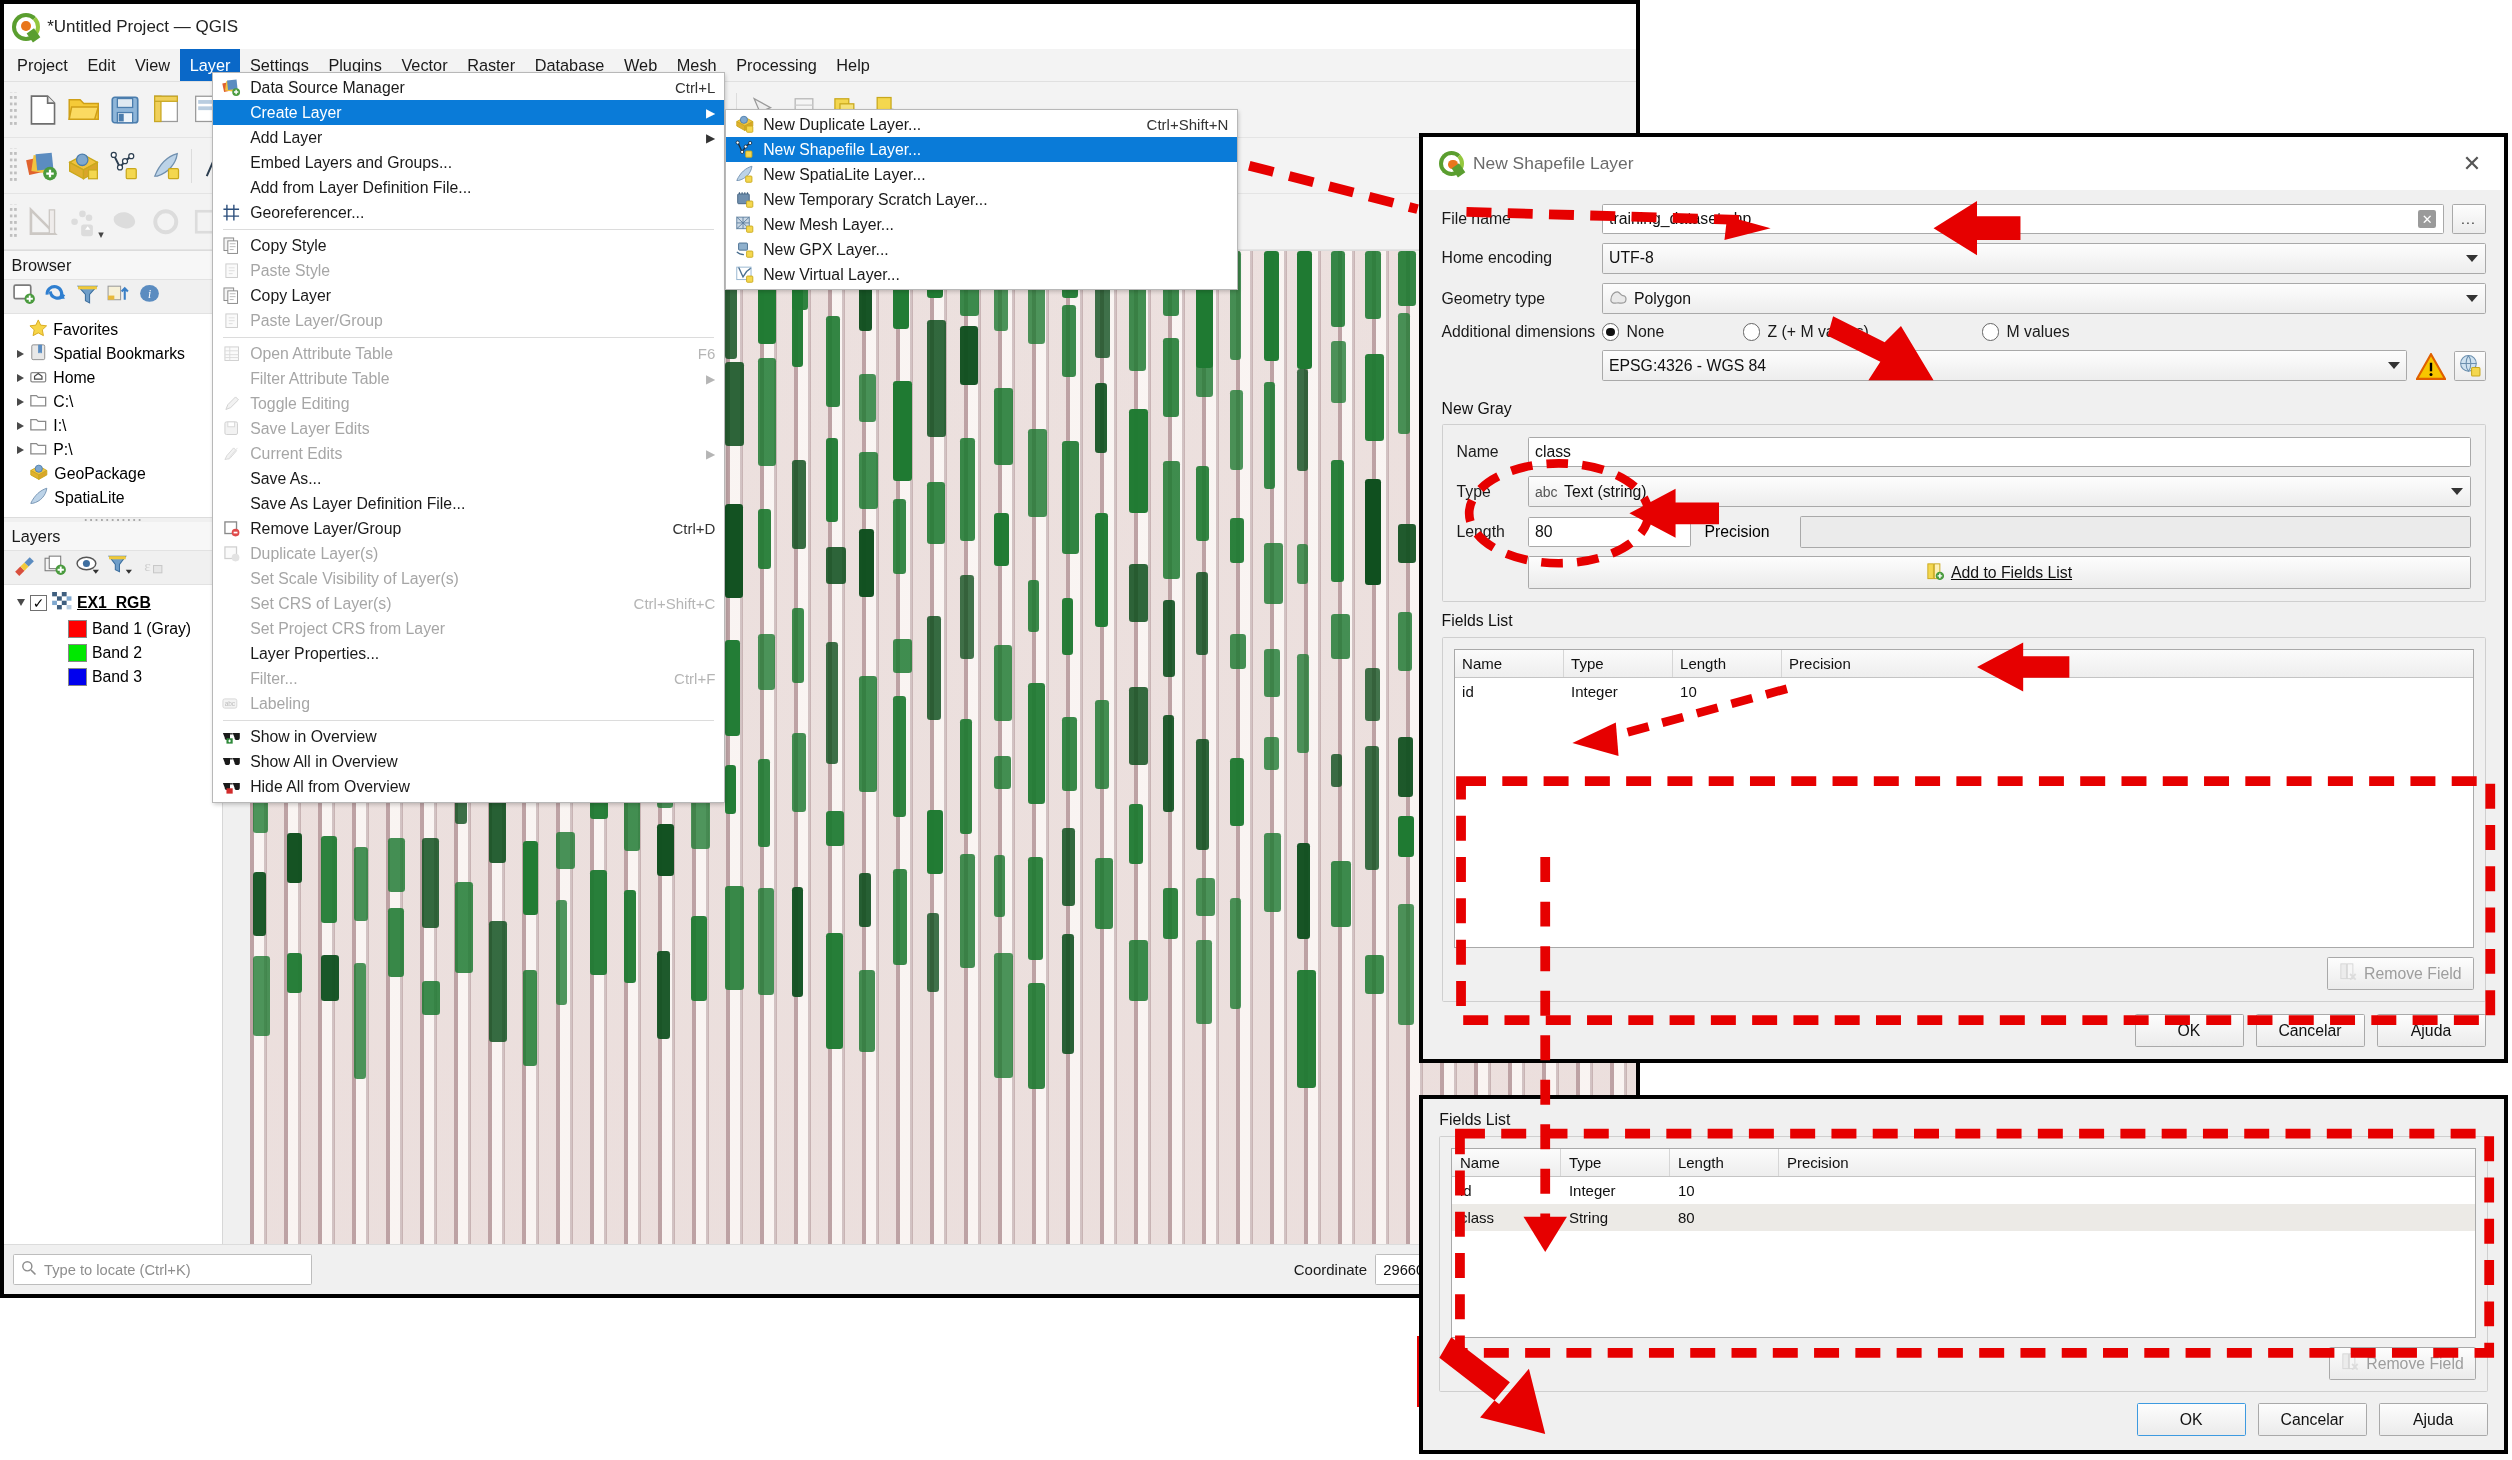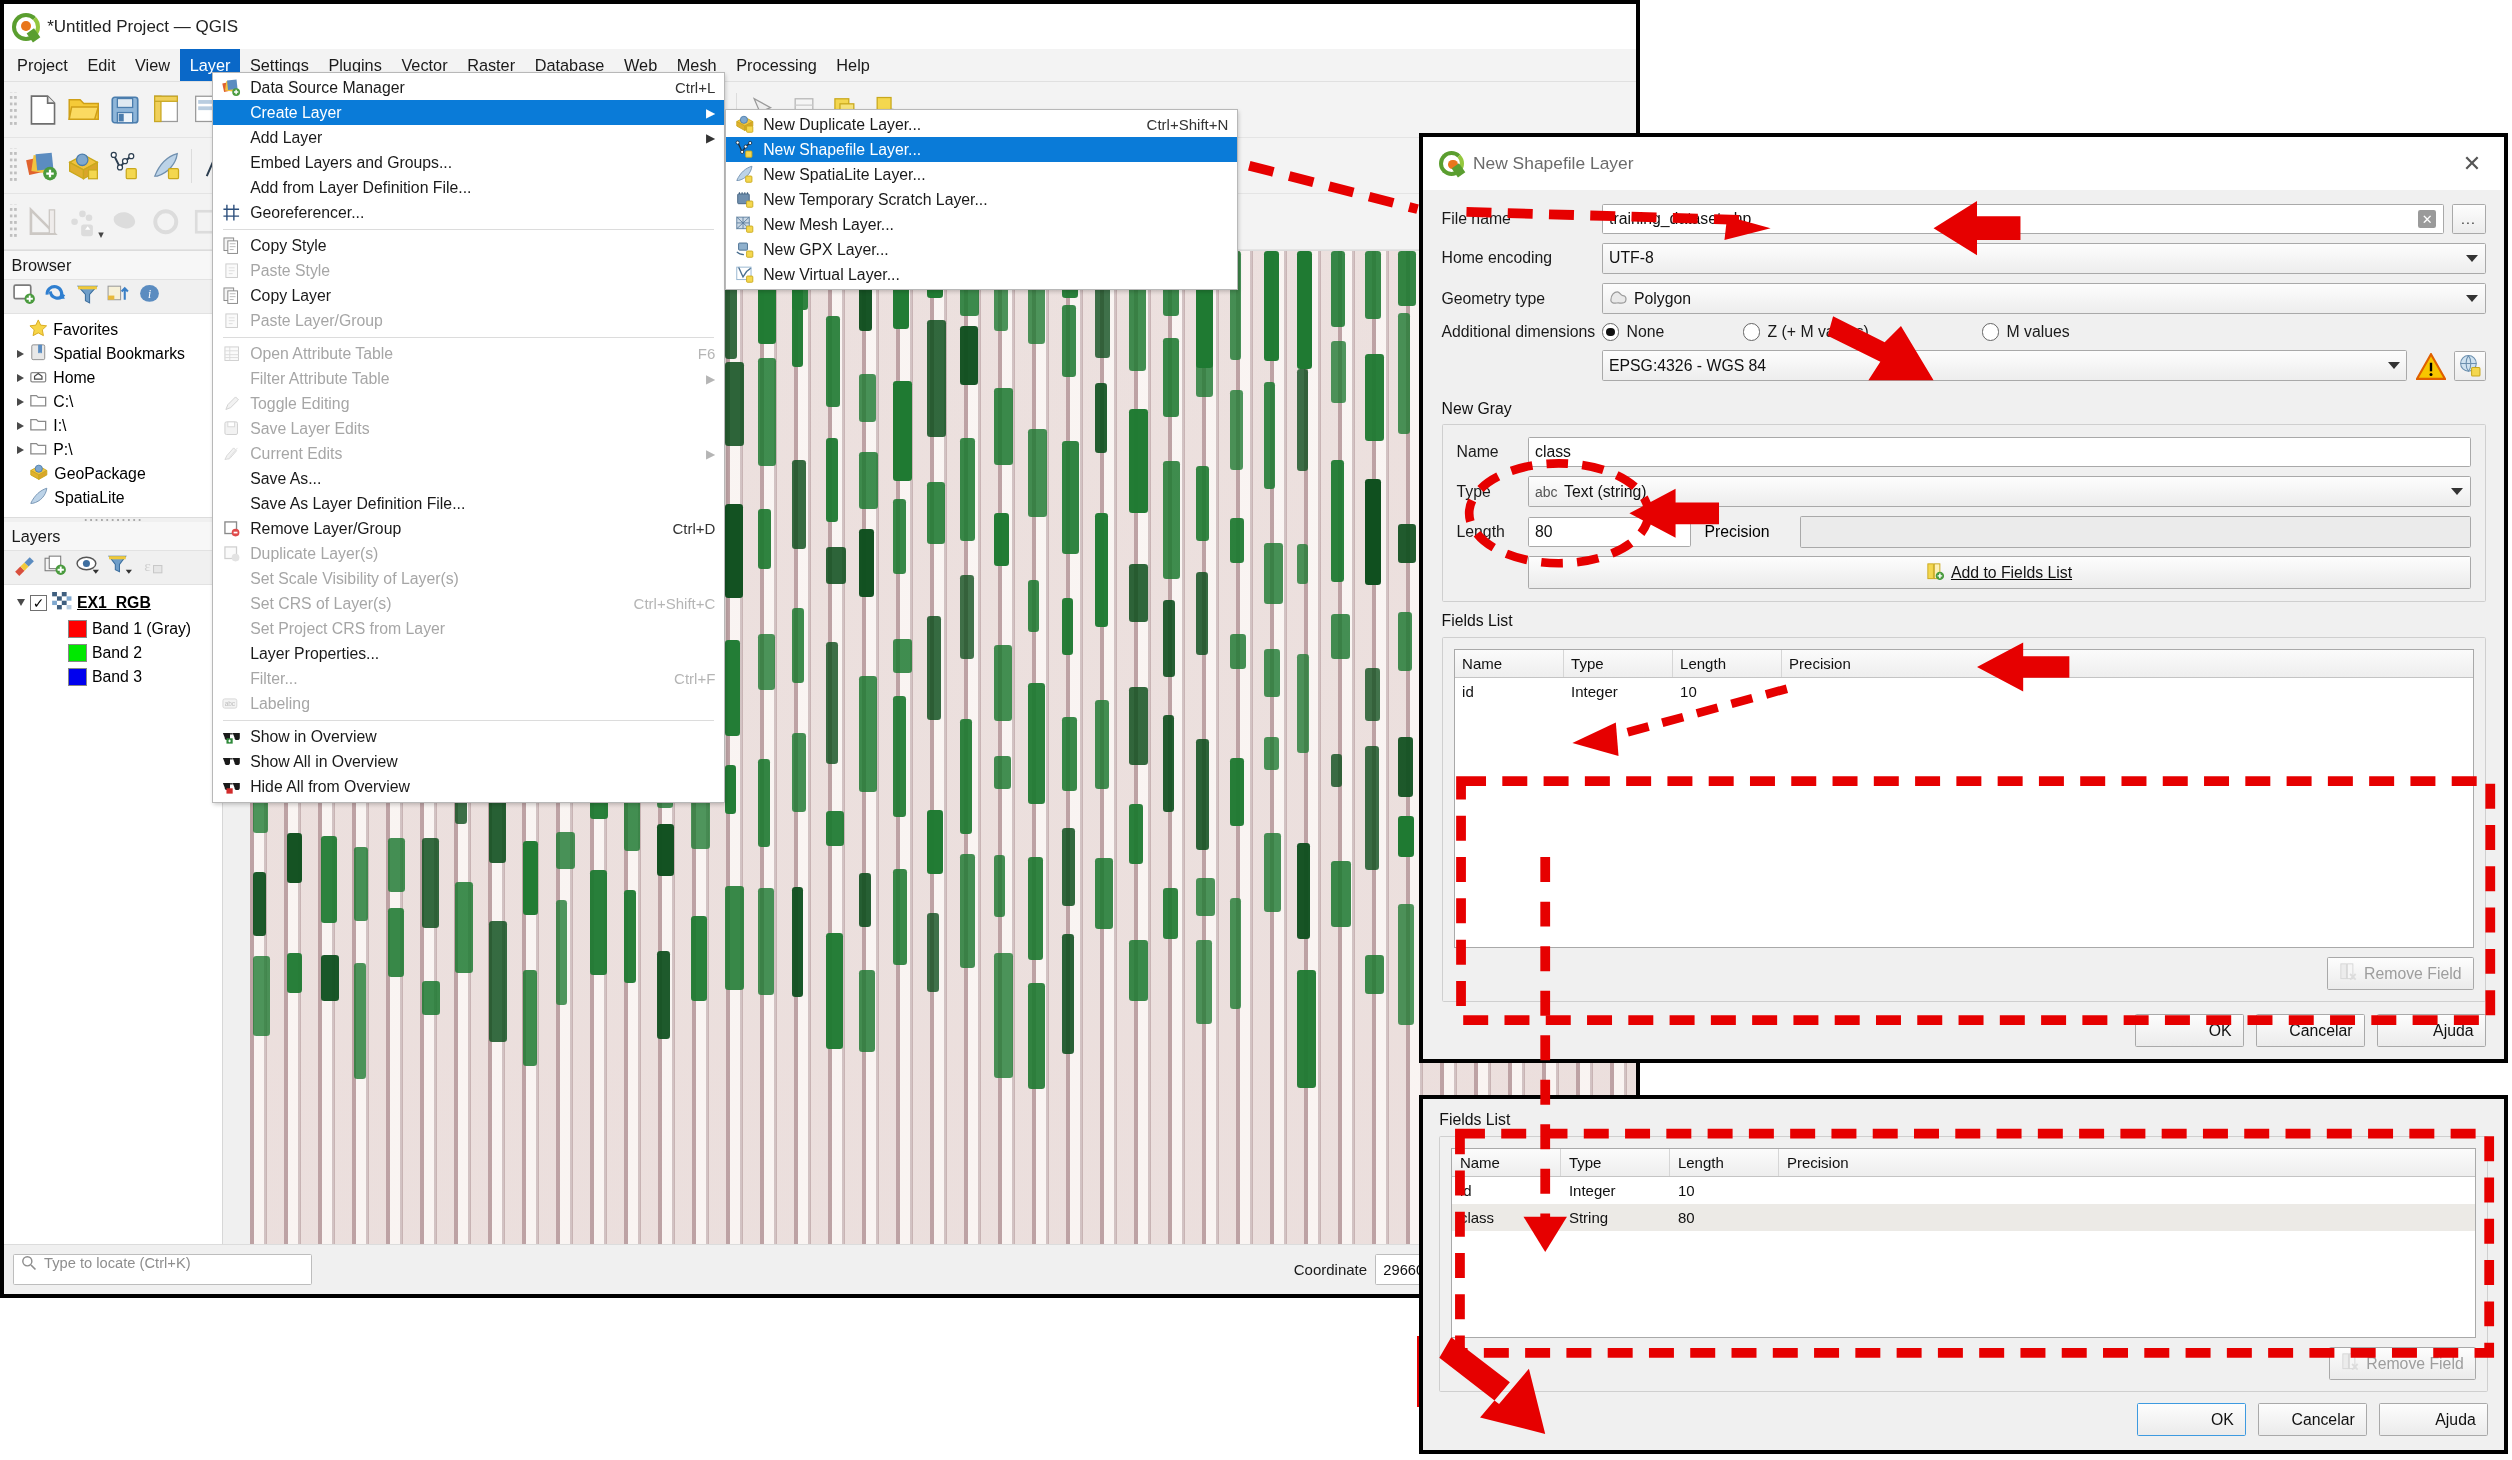--- a/index.html
+++ b/index.html
@@ -113,21 +113,21 @@
   }
   .trees { position:absolute; inset:0; }
   .tree-col { position:absolute; top:0; bottom:0; width:16.3px; }
   .tree-blob { position:absolute; left:0; width:16.3px; background:#1f7a32; }
   .tree-blob.dk { background:#10501f; }
 
   
   .statusbar { height: 50px; flex:none; background:#f0f0f0; border-top:0.5px solid #dcdcdc; display:flex; align-items:center; padding: 0 8.7px; gap: 7.6px;}
   .locator {
     width: 299px; height: 31.5px; background:#fff; border:0.5px solid #bdbdbd; border-radius:1.6px;
-    display:flex; gap:6.5px; padding-left:7.6px; color:#8e8e8e; font-size:14.7px;
+    display:flex; align-items:center; gap:6.5px; padding-left:7.6px; color:#8e8e8e; font-size:14.7px;
   }
   .status-spacer { flex:1; }
   .coord-label { font-size: 15px; color:#1a1a1a; }
   .coord-box {
     width: 223px; height: 31.5px; background:#fff; border:0.5px solid #bdbdbd; border-radius:1.6px;
     display:flex; align-items:center; padding-left:7.6px; font-size: 14.7px; color:#111;
   }
 
   
   .menu-popup {
@@ -197,21 +197,21 @@
   .fl-table { border:0.5px solid #a9a9a9; background:#fff; }
   .fl-head { display:flex; height: 28px; background:linear-gradient(#fbfbfb,#eeeeee); border-bottom:0.5px solid #c4c4c4;}
   .fl-head div { font-size:15px; color:#111; padding: 0 7.6px; display:flex; align-items:center; border-right:0.5px solid #d6d6d6;}
   .fl-row { display:flex; height: 27px; }
   .fl-row.alt { background:#eceae6; }
   .fl-row div { font-size:15px; color:#111; padding: 0 7.6px; display:flex; align-items:center;}
   .c1 { width: 109px; } .c2 { width: 109px; } .c3 { width: 109px; } .c4 { flex:1; }
 
   .btn {
     height: 33px; min-width: 109px; background:linear-gradient(#fdfdfd,#ebebeb);
-    border:0.5px solid #a9a9a9; border-radius:1.6px; display:flex; align-items:center; justify-content:flex-end;
+    border:0.5px solid #a9a9a9; border-radius:1.6px; display:flex; align-items:center; justify-content:center;
     font-size:15.8px; color:#111; padding: 0 11px; gap:6.5px;
   }
   .btn.ghost { color:#9d9d9d; }
   .btn.default { border:1.1px solid #3d9ae0; }
   .btn-wide { width:100%; justify-content:center;}
 
   
   .anno { position:absolute; left:0; top:0; width:2512px; height:1460px; pointer-events:none; z-index: 90;}
   .step-badge {
     position:absolute; background:#e60000; color:#fff; font-weight:bold;

